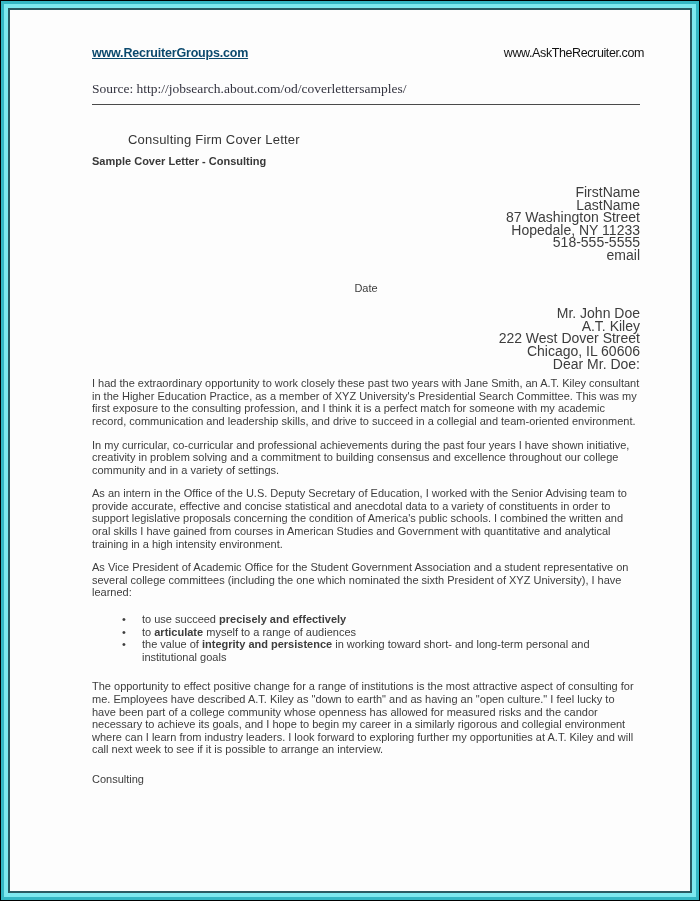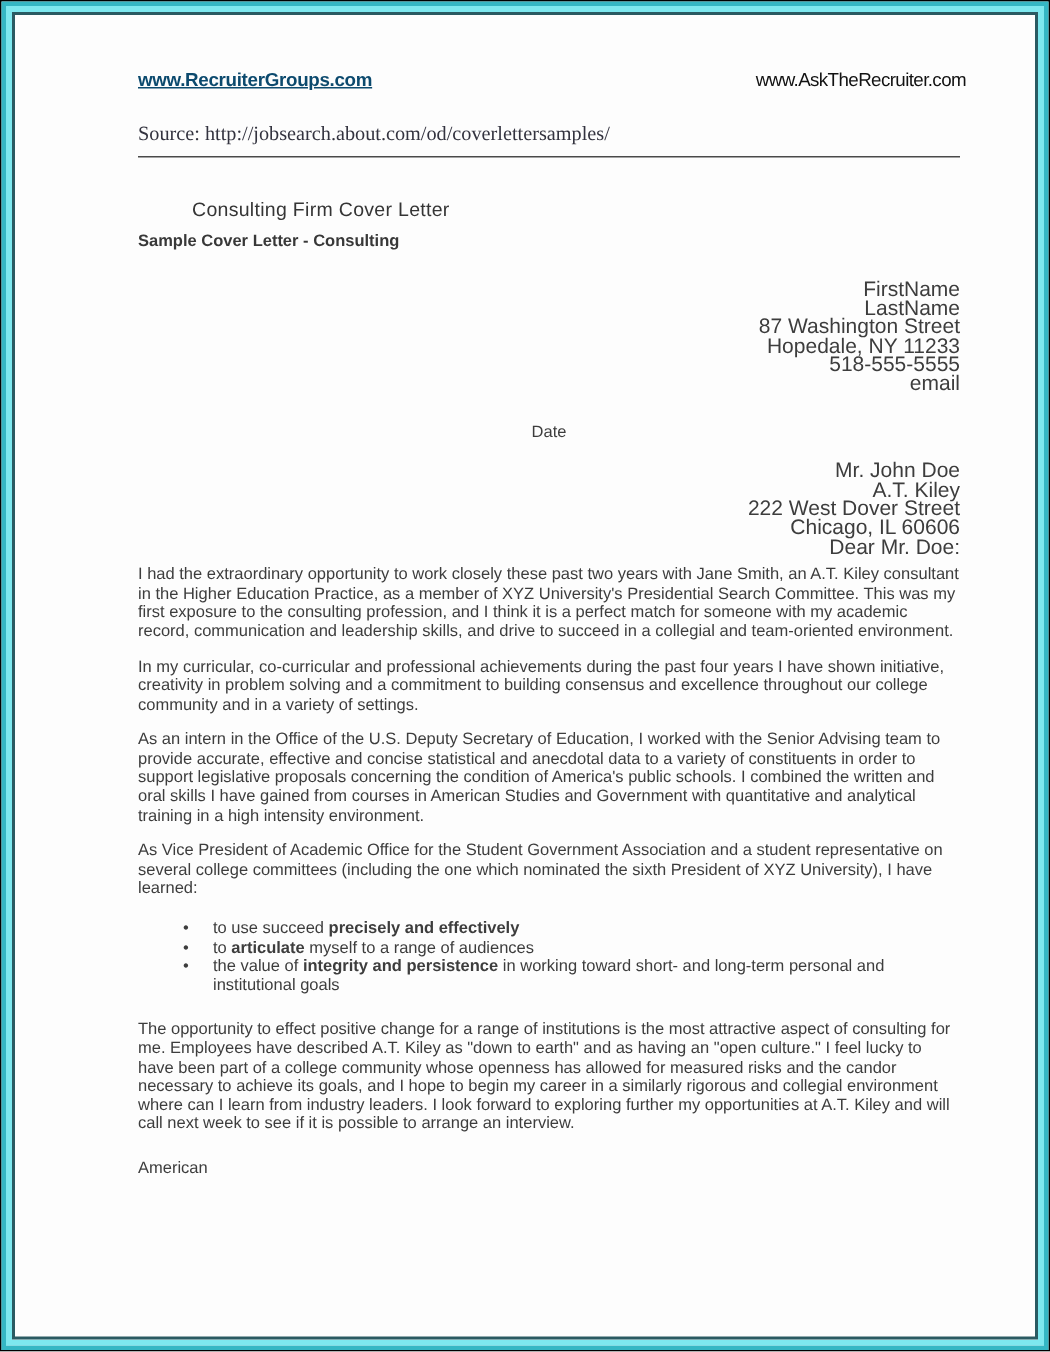--- a/index.html
+++ b/index.html
@@ -176,19 +176,19 @@
               <span class="bullet-text"><span>to </span><b>articulate</b><span> myself to a range of audiences</span></span>
             </div>
             <div class="bullet-item">
               <span class="bullet-marker">•</span>
               <span class="bullet-text"><span>the value of </span><b>integrity and persistence</b><span> in working toward short- and long-term personal and institutional goals</span></span>
             </div>
           </div>
 
           <div class="para closing-para">The opportunity to effect positive change for a range of institutions is the most attractive aspect of consulting for me. Employees have described A.T. Kiley as "down to earth" and as having an "open culture." I feel lucky to have been part of a college community whose openness has allowed for measured risks and the candor necessary to achieve its goals, and I hope to begin my career in a similarly rigorous and collegial environment where can I learn from industry leaders. I look forward to exploring further my opportunities at A.T. Kiley and will call next week to see if it is possible to arrange an interview.</div>
 
-          <div class="signature-line">American</div>
+          <div class="signature-line">Consulting</div>
 
         </div>
       </div>
     </div>
   </div>
 </div>
 
 </body></html>

